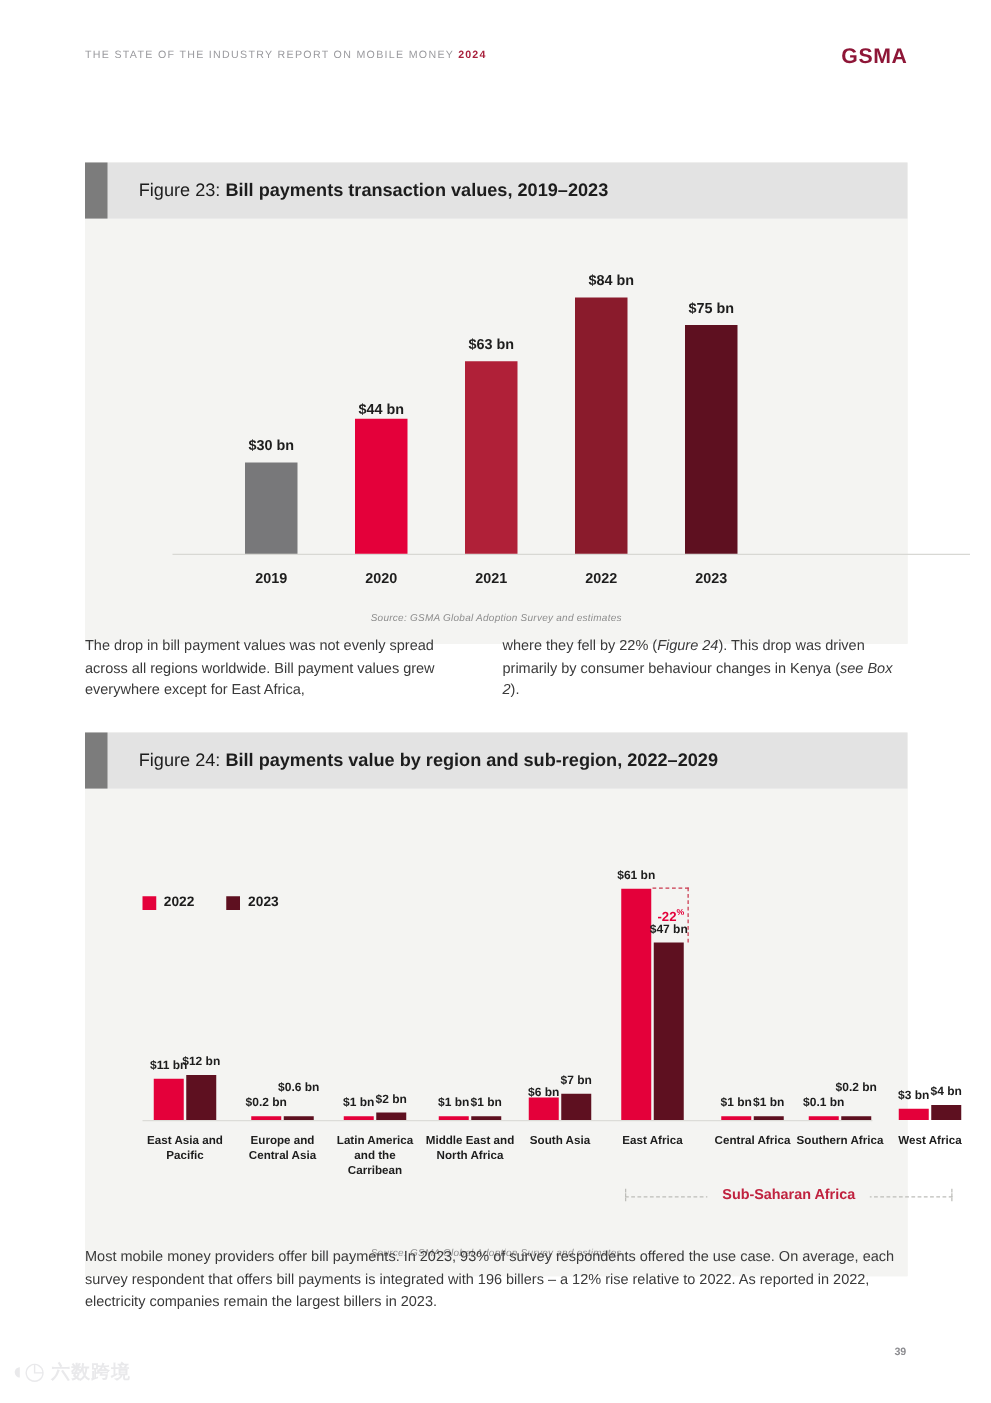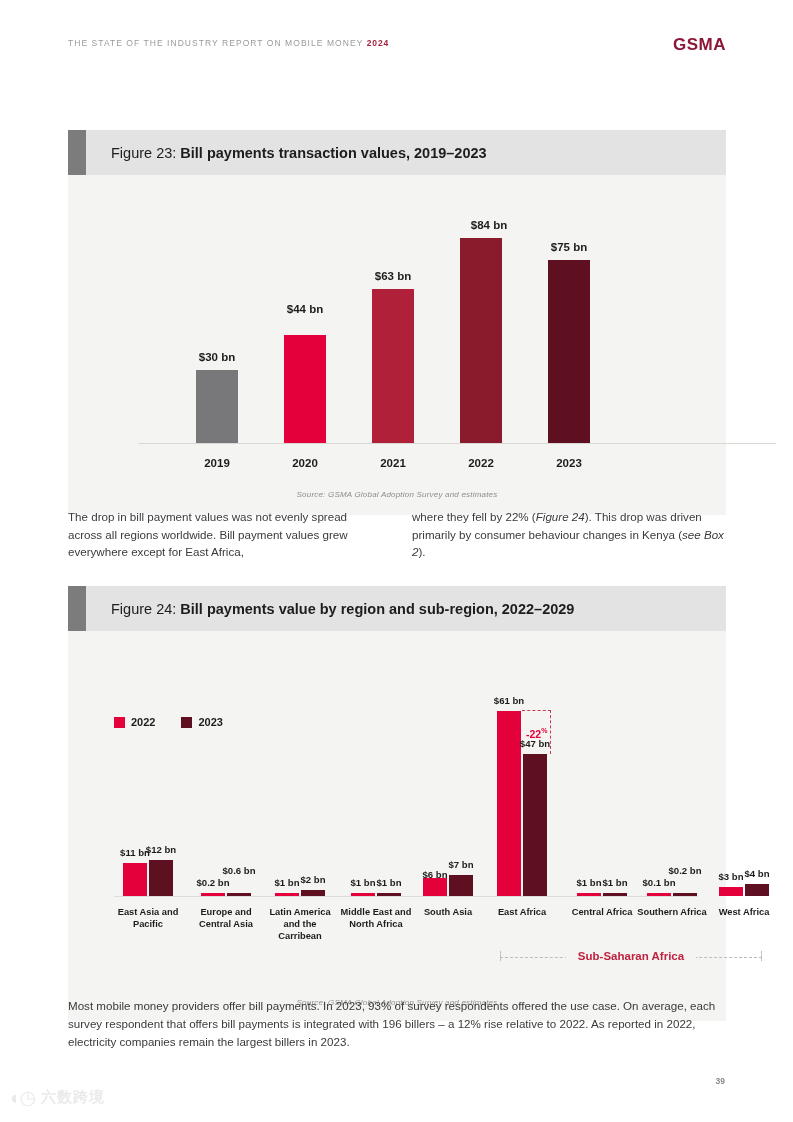--- a/index.html
+++ b/index.html
@@ -35,21 +35,21 @@
   .c23-base{position:absolute;left:70px;right:-50px;bottom:71px;height:1px;background:#d8d8d4;}
   .c23-bar{position:absolute;bottom:0;width:42px;}
   .c23-bar .rect{position:absolute;bottom:0;left:0;width:42px;}
   .c23-bar .vlab{position:absolute;left:50%;transform:translateX(-50%);
                  font-size:11.5px;font-weight:700;color:#1d1d1d;white-space:nowrap;}
   .c23-xlab{position:absolute;top:100%;margin-top:14px;left:50%;transform:translateX(-50%);
             font-size:11.5px;font-weight:700;color:#1d1d1d;}
 
   
   .para2col{position:absolute;left:68px;top:508px;width:658px;
-            display:flex;gap:30px;font-size:11.6px;line-height:1.52;color:#3a3a3a;}
+            display:flex;gap:20px;font-size:11.6px;line-height:1.52;color:#3a3a3a;}
   .para2col .col{width:314px;}
   .para2col em{font-style:italic;}
 
   
   #fig24{top:586px;}
   #fig24 .fig-body{height:390px;}
   .legend{position:absolute;left:46px;top:85px;display:flex;gap:26px;align-items:center;}
   .lg-item{display:flex;align-items:center;gap:6px;}
   .lg-sw{width:11px;height:11px;display:block;}
   .lg-tx{font-size:11px;font-weight:700;color:#1d1d1d;}
@@ -109,21 +109,21 @@
     <div class="fig-body">
       <div class="c23-base"></div>
       <div class="c23-plot" id="c23plot">
           <div class="c23-bar" style="left: 20px; height: 53px; border-radius: 20px;">
             <div class="rect" style="height: 73.3696px; background: rgb(120, 120, 122);"></div>
             <div class="vlab" style="bottom: 80.3696px;">$30 bn</div>
             <div class="c23-xlab">2019</div>
           </div>
           <div class="c23-bar" style="left: 108px; height: 107.609px;">
             <div class="rect" style="height: 107.609px; background: rgb(228, 0, 58);"></div>
-            <div class="vlab" style="bottom: 128px;">$44 bn</div>
+            <div class="vlab" style="bottom: 109px;">$44 bn</div>
             <div class="c23-xlab">2020</div>
           </div>
           <div class="c23-bar" style="left: 196px; height: 137px;">
             <div class="rect" style="height: 154.076px; background: rgb(176, 32, 56);"></div>
             <div class="vlab" style="bottom: 161.076px;">$63 bn</div>
             <div class="c23-xlab">2021</div>
           </div>
           <div class="c23-bar" style="left: 284px; height: 205.435px;">
             <div class="rect" style="height: 205.435px; background: rgb(138, 27, 44);"></div>
             <div class="vlab" style="bottom: 212.435px; padding-left: 16px;">$84 bn</div>

